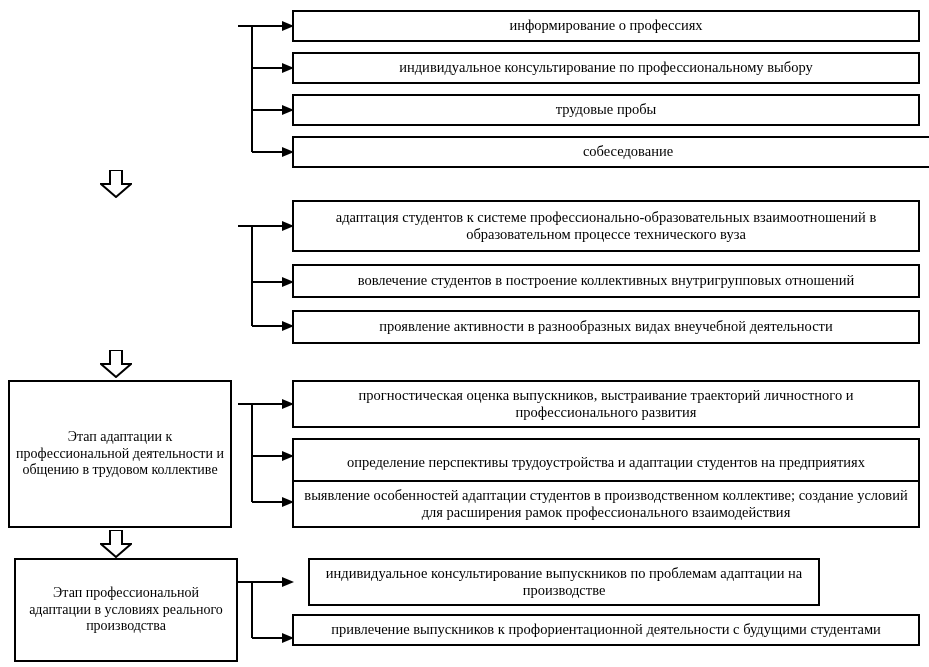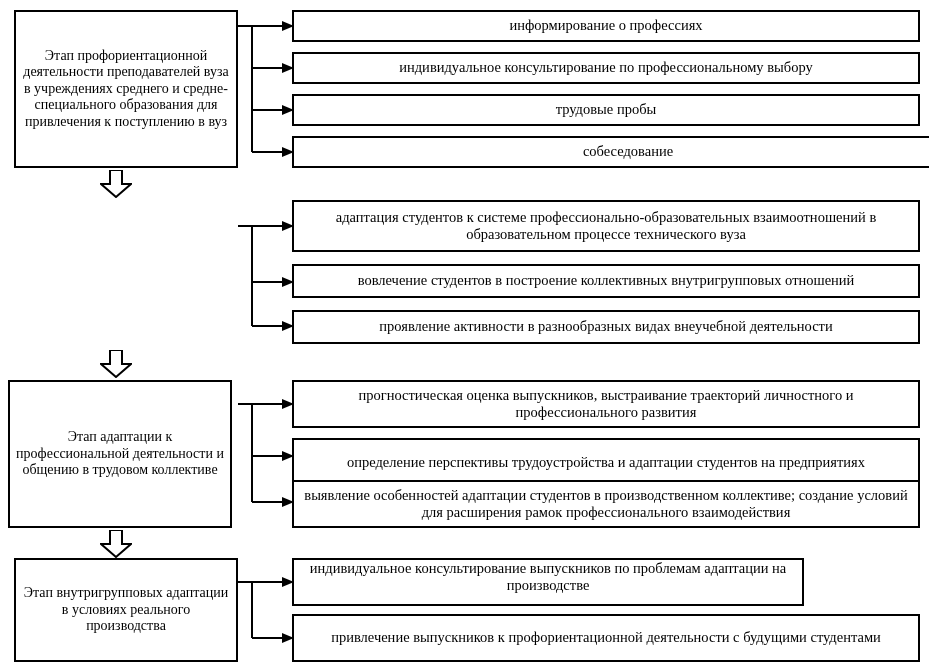--- a/index.html
+++ b/index.html
@@ -46,23 +46,20 @@
   .down-arrow {
     position: absolute;
   }
   .down-arrow svg { display: block; }
 </style>
 </head>
 <body>
 
 <div id="diagram">
 
-  <div class="box stage-box" style="left:14px; top:10px; width:224px; height:158px;">
-    <span>Этап профориентационной деятельности преподавателей вуза в учреждениях среднего и средне-специального образования для привлечения к поступлению в вуз</span>
-  </div>
 
   <div class="arrow" style="left:238px; top:10px; width:58px; height:160px;">
     <svg width="58" height="160" viewBox="0 0 58 160">
       <line x1="14" y1="16" x2="14" y2="142" stroke="#000" stroke-width="2"></line>
       <line x1="0" y1="16" x2="14" y2="16" stroke="#000" stroke-width="2"></line>
       <line x1="14" y1="16" x2="46" y2="16" stroke="#000" stroke-width="2"></line>
       <polygon points="56,16 44,11 44,21" fill="#000"></polygon>
       <line x1="14" y1="58" x2="46" y2="58" stroke="#000" stroke-width="2"></line>
       <polygon points="56,58 44,53 44,63" fill="#000"></polygon>
       <line x1="14" y1="100" x2="46" y2="100" stroke="#000" stroke-width="2"></line>
@@ -148,34 +145,34 @@
     <span>выявление особенностей адаптации студентов в производственном коллективе; создание условий для расширения рамок профессионального взаимодействия</span>
   </div>
 
   <div class="down-arrow" style="left:100px; top:530px; width:32px; height:28px;">
     <svg width="32" height="28" viewBox="0 0 32 28">
       <polygon points="10,0 22,0 22,14 31,14 16,27 1,14 10,14" fill="#ffffff" stroke="#000000" stroke-width="2"></polygon>
     </svg>
   </div>
 
   <div class="box stage-box" style="left:14px; top:558px; width:224px; height:104px;">
-    <span>Этап внутригрупповых адаптации в условиях реального производства</span>
+    <span>Этап профессиональной адаптации в условиях реального производства</span>
   </div>
 
   <div class="arrow" style="left:238px; top:558px; width:58px; height:106px;">
     <svg width="58" height="106" viewBox="0 0 58 106">
       <line x1="14" y1="24" x2="14" y2="80" stroke="#000" stroke-width="2"></line>
       <line x1="0" y1="24" x2="14" y2="24" stroke="#000" stroke-width="2"></line>
       <line x1="14" y1="24" x2="46" y2="24" stroke="#000" stroke-width="2"></line>
       <polygon points="56,24 44,19 44,29" fill="#000"></polygon>
       <line x1="14" y1="80" x2="46" y2="80" stroke="#000" stroke-width="2"></line>
       <polygon points="56,80 44,75 44,85" fill="#000"></polygon>
     </svg>
   </div>
 
-  <div class="box item-box" style="left:292px; top:558px; width:512px; height:48px;align-items:flex-end;">
+  <div class="box item-box" style="left:308px; top:558px; width:512px; height:48px;">
     <span>индивидуальное консультирование выпускников по проблемам адаптации на производстве</span>
   </div>
-  <div class="box item-box" style="left:292px; top:614px; width:628px; height:48px;">
+  <div class="box item-box" style="left:292px; top:614px; width:628px; height:32px;">
     <span>привлечение выпускников к профориентационной деятельности с будущими студентами</span>
   </div>
 
 </div>
 
 </body></html>

